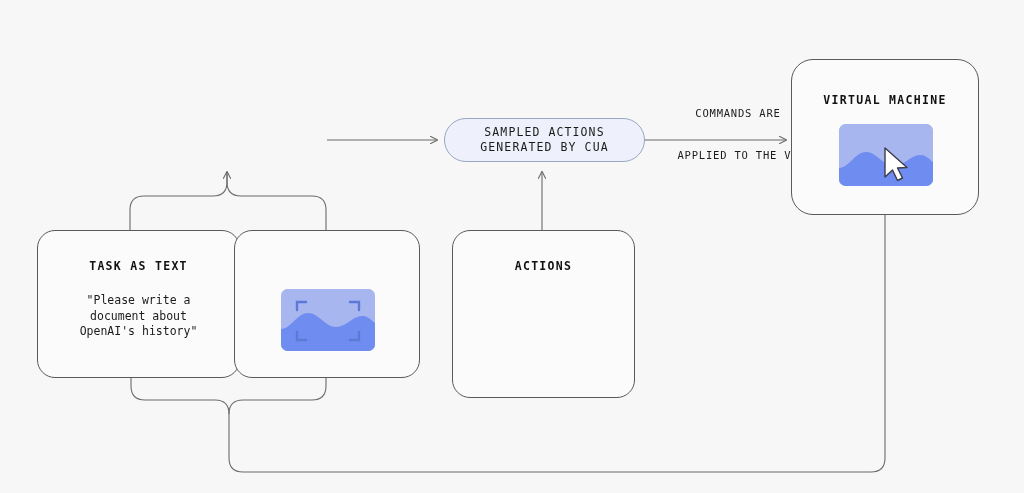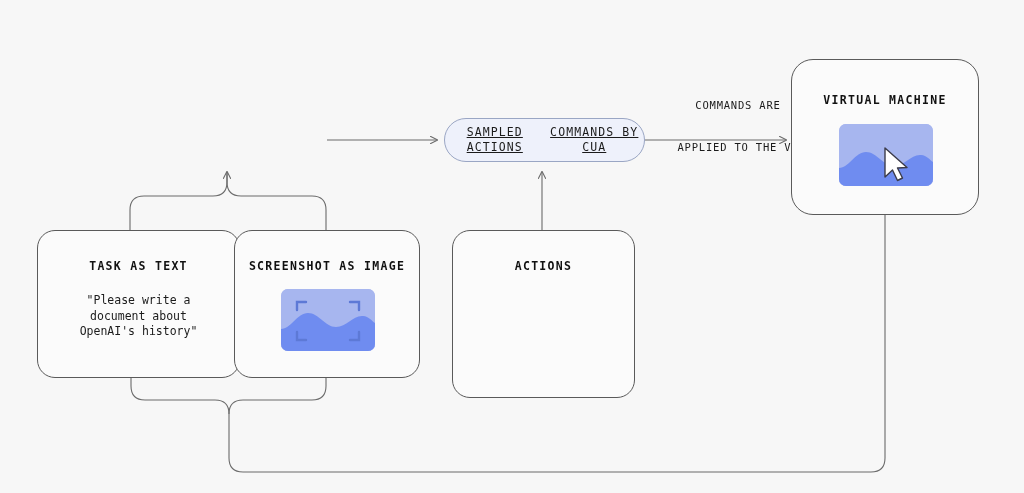--- a/index.html
+++ b/index.html
@@ -126,26 +126,26 @@
                L 243 472 Q 229 472 229 458
                L 229 414 Q 229 400 215 400
                L 145 400 Q 131 400 131 386
                L 131 378"></path>
       <path d="M 229 414 Q 229 400 243 400 L 312 400 Q 326 400 326 386 L 326 378"></path>
 
     </g>
   </svg>
 
 
-  <div class="pill" style="left:444px; top:118px; width:201px; height:44px; flex-direction:row;text-decoration:underline;">
+  <div class="pill" style="left:444px; top:118px; width:201px; height:44px; flex-direction:column;">
     <span>SAMPLED ACTIONS</span>
-    <span>COMMANDS BY CUA</span>
+    <span>GENERATED BY CUA</span>
   </div>
 
-  <div class="edge-label" style="left:640px; top:70px; width:196px;">
+  <div class="edge-label" style="left:640px; top:78px; width:196px;">
     <div>COMMANDS ARE</div>
     <div>APPLIED TO THE VM</div>
   </div>
 
   <div class="card" style="left:791px; top:59px; width:188px; height:156px; border-radius:22px;padding-left:7px;">
     <div class="card-title" style="top:33px;">VIRTUAL MACHINE</div>
     <div class="thumb" style="left:47px; top:64px; width:94px; height:62px;">
       <svg width="94" height="62" viewBox="0 0 94 62" xmlns="http://www.w3.org/2000/svg">
         <rect x="0" y="0" width="94" height="62" fill="#a7b6ef"></rect>
         <path d="M0 44 C 10 44, 16 28, 27 28 C 38 28, 44 42, 55 42 C 66 42, 72 30, 82 31 C 88 31.5, 91 36, 94 38 L94 62 L0 62 Z" fill="#6f8cf0"></path>
@@ -155,21 +155,20 @@
   </div>
 
   <div class="card" style="left:37px; top:230px; width:203px; height:148px;">
     <div class="card-title" style="top:28px;">TASK AS TEXT</div>
     <div class="card-body body-center" style="top:62px;">"Please write a
 document about
 OpenAI's history"</div>
   </div>
 
   <div class="card" style="left:234px; top:230px; width:186px; height:148px;">
-    <div class="card-title" style="top:28px;">SCREENSHOT AS IMAGE</div>
     <div class="thumb" style="left:46px; top:58px; width:94px; height:62px;">
       <svg width="94" height="62" viewBox="0 0 94 62" xmlns="http://www.w3.org/2000/svg">
         <rect x="0" y="0" width="94" height="62" fill="#a7b6ef"></rect>
         <path d="M0 40 C 10 40, 16 24, 27 24 C 38 24, 44 38, 55 38 C 66 38, 72 26, 82 27 C 88 27.5, 91 32, 94 34 L94 62 L0 62 Z" fill="#6f8cf0"></path>
         <g fill="none" stroke="#5d79d6" stroke-width="2.4" stroke-linecap="round">
           <path d="M16 21 L16 13 L25 13"></path>
           <path d="M78 21 L78 13 L69 13"></path>
           <path d="M16 43 L16 51 L25 51"></path>
           <path d="M78 43 L78 51 L69 51"></path>
         </g>

